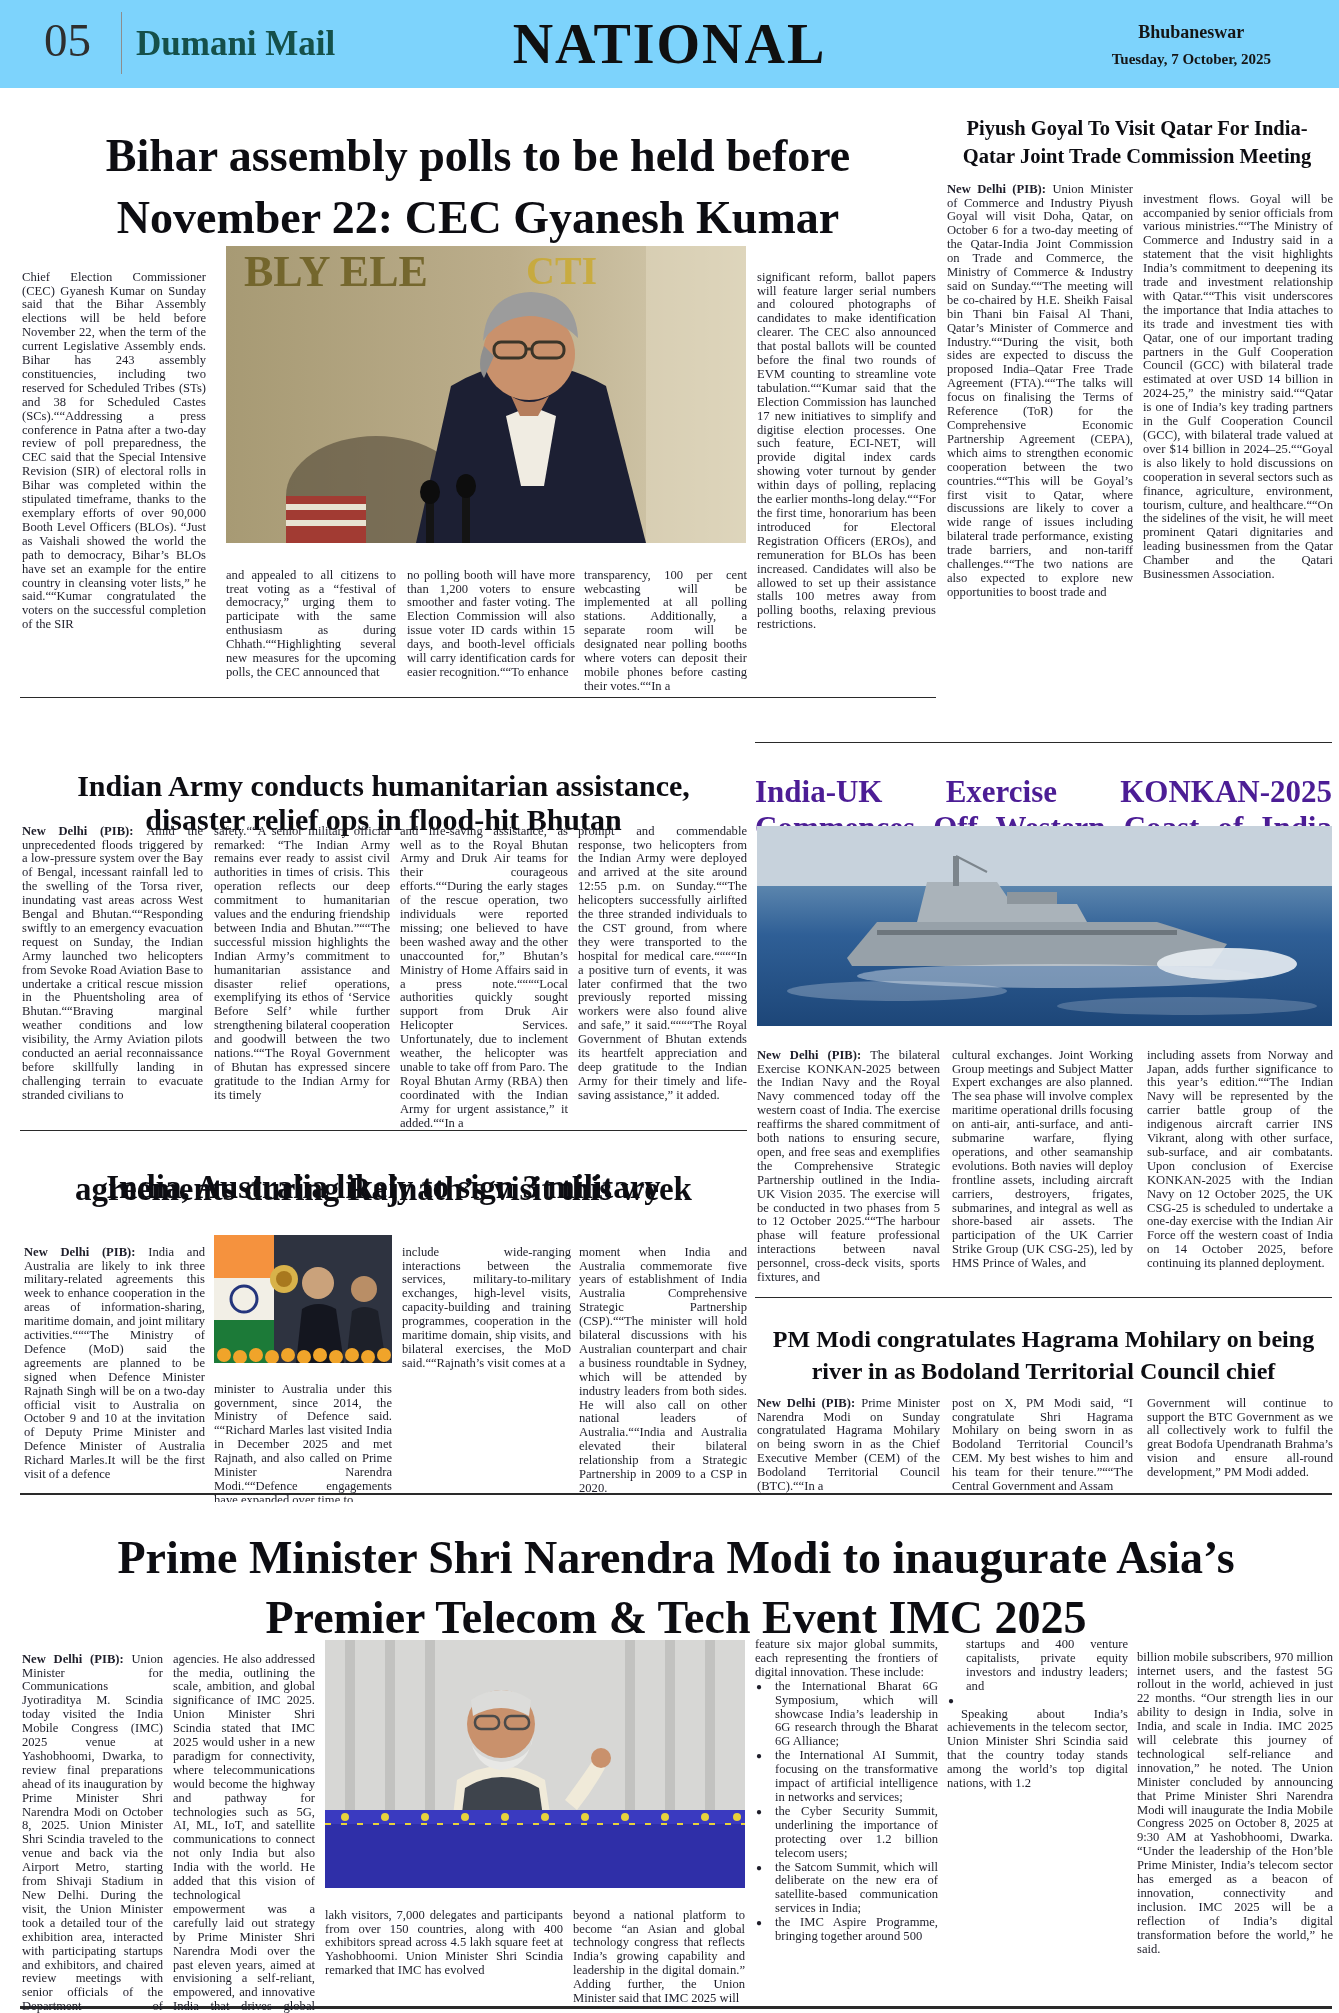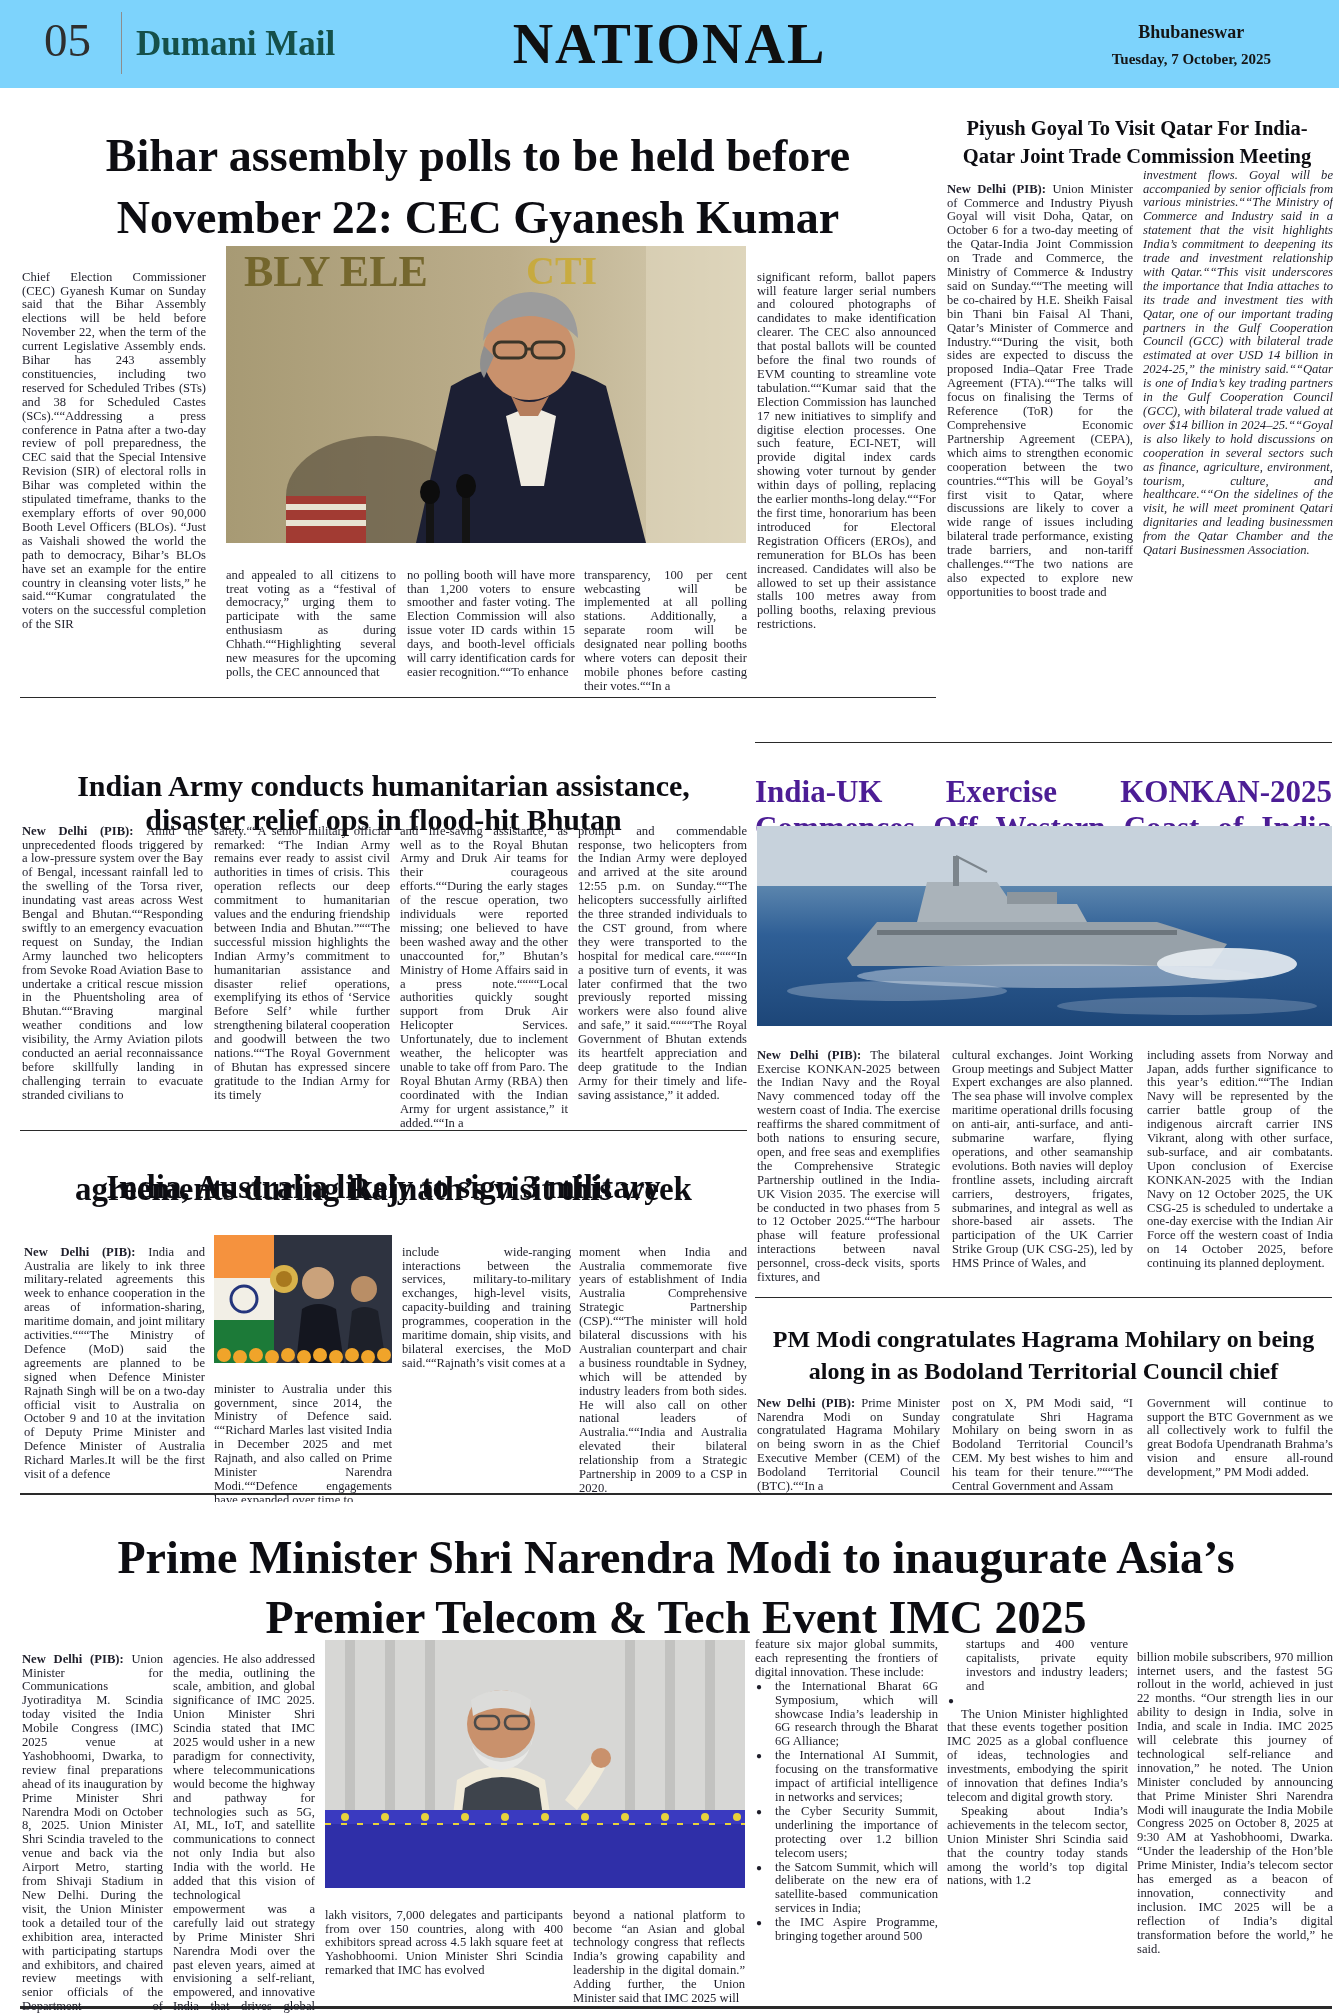--- a/index.html
+++ b/index.html
@@ -32,21 +32,21 @@
   #bihar-c1{left:22px;top:258px;width:184px;height:434px;}
   #bihar-photo{left:226px;top:246px;}
   #bihar-c2{left:226px;top:556px;width:170px;height:138px;}
   #bihar-c3{left:407px;top:556px;width:168px;height:138px;}
   #bihar-c4{left:584px;top:556px;width:163px;height:138px;}
   #bihar-c5{left:757px;top:258px;width:179px;height:434px;}
   
   #goyal-h1{left:941px;top:100px;width:392px;font-size:20.5px;}
   #goyal-h2{left:941px;top:128px;width:392px;font-size:20.5px;}
   #goyal-c1{left:947px;top:170px;width:186px;height:560px;}
-  #goyal-c2{left:1143px;top:156px;width:190px;height:560px;font-style:italic;}
+  #goyal-c2{left:1143px;top:180px;width:190px;height:560px;}
   
   #army-h1{left:20px;top:744px;width:727px;font-size:30px;}
   #army-h2{left:20px;top:778px;width:727px;font-size:30px;}
   #army-c1{left:22px;top:812px;width:181px;height:302px;}
   #army-c2{left:214px;top:812px;width:176px;height:302px;}
   #army-c3{left:400px;top:812px;width:168px;height:302px;}
   #army-c4{left:578px;top:812px;width:169px;height:302px;}
   
   #konkan-h1{left:755px;top:748px;width:577px;font-size:31px;}
   #konkan-h2{left:755px;top:784px;width:577px;font-size:31px;}
@@ -224,21 +224,21 @@
       </svg>
     </figure>
     <p class="bcol" id="aus-c1"><b>New Delhi (PIB): </b><span>India and Australia are likely to ink three military-related agreements this week to enhance cooperation in the areas of information-sharing, maritime domain, and joint military activities.“““The Ministry of Defence (MoD) said the agreements are planned to be signed when Defence Minister Rajnath Singh will be on a two-day official visit to Australia on October 9 and 10 at the invitation of Deputy Prime Minister and Defence Minister of Australia Richard Marles.It will be the first visit of a defence</span></p>
     <p class="bcol" id="aus-c2">minister to Australia under this government, since 2014, the Ministry of Defence said. ““Richard Marles last visited India in December 2025 and met Rajnath, and also called on Prime Minister Narendra Modi.““Defence engagements have expanded over time to</p>
     <p class="bcol" id="aus-c3">include wide-ranging interactions between the services, military-to-military exchanges, high-level visits, capacity-building and training programmes, cooperation in the maritime domain, ship visits, and bilateral exercises, the MoD said.““Rajnath’s visit comes at a</p>
     <p class="bcol" id="aus-c4">moment when India and Australia commemorate five years of establishment of India Australia Comprehensive Strategic Partnership (CSP).““The minister will hold bilateral discussions with his Australian counterpart and chair a business roundtable in Sydney, which will be attended by industry leaders from both sides. He will also call on other national leaders of Australia.““India and Australia elevated their bilateral relationship from a Strategic Partnership in 2009 to a CSP in 2020.</p>
   </article>
 
   <article>
     <h2 class="hl" id="btc-h1">PM Modi congratulates Hagrama Mohilary on being</h2>
-    <h2 class="hl" id="btc-h2">along in as Bodoland Territorial Council chief</h2>
+    <h2 class="hl" id="btc-h2">river in as Bodoland Territorial Council chief</h2>
     <p class="bcol" id="btc-c1"><b>New Delhi (PIB): </b><span>Prime Minister Narendra Modi on Sunday congratulated Hagrama Mohilary on being sworn in as the Chief Executive Member (CEM) of the Bodoland Territorial Council (BTC).““In a</span></p>
     <p class="bcol" id="btc-c2">post on X, PM Modi said, “I congratulate Shri Hagrama Mohilary on being sworn in as Bodoland Territorial Council’s CEM. My best wishes to him and his team for their tenure.”““The Central Government and Assam</p>
     <p class="bcol" id="btc-c3">Government will continue to support the BTC Government as we all collectively work to fulfil the great Bodofa Upendranath Brahma’s vision and ensure all-round development,” PM Modi added.</p>
   </article>
 
   <article>
     <h1 class="hl" id="imc-h1">Prime Minister Shri Narendra Modi to inaugurate Asia’s</h1>
     <h1 class="hl" id="imc-h2">Premier Telecom &amp; Tech Event IMC 2025</h1>
     <figure id="imc-photo">
       <svg width="420" height="248" viewBox="0 0 420 248">
@@ -305,19 +305,18 @@
       <div class="bullet">
           <span class="dot">●</span>
           <span class="txt">the IMC Aspire Programme, bringing together around 500</span>
         </div>
     </div>
     <div class="bcol" id="imc-c6">
       <div style="padding-left:19px;text-align:justify;">startups and 400 venture capitalists, private equity investors and industry leaders; and</div>
       <div class="bullet">
           <span class="dot">●</span>
         </div>
-      <div style="text-indent:14px;text-align:justify;">The Union Minister highlighted that these events together position IMC 2025 as a global confluence of ideas, technologies and investments, embodying the spirit of innovation that defines India’s telecom and digital growth story.</div>
       <div style="text-indent:14px;text-align:justify;">Speaking about India’s achievements in the telecom sector, Union Minister Shri Scindia said that the country today stands among the world’s top digital nations, with 1.2</div>
     </div>
     <p class="bcol" id="imc-c7">billion mobile subscribers, 970 million internet users, and the fastest 5G rollout in the world, achieved in just 22 months. “Our strength lies in our ability to design in India, solve in India, and scale in India. IMC 2025 will celebrate this journey of technological self-reliance and innovation,” he noted. The Union Minister concluded by announcing that Prime Minister Shri Narendra Modi will inaugurate the India Mobile Congress 2025 on October 8, 2025 at 9:30 AM at Yashobhoomi, Dwarka. “Under the leadership of the Hon’ble Prime Minister, India’s telecom sector has emerged as a beacon of innovation, connectivity and inclusion. IMC 2025 will be a reflection of India’s digital transformation before the world,” he said.</p>
   </article>
 
 </div>
 
 </body></html>

